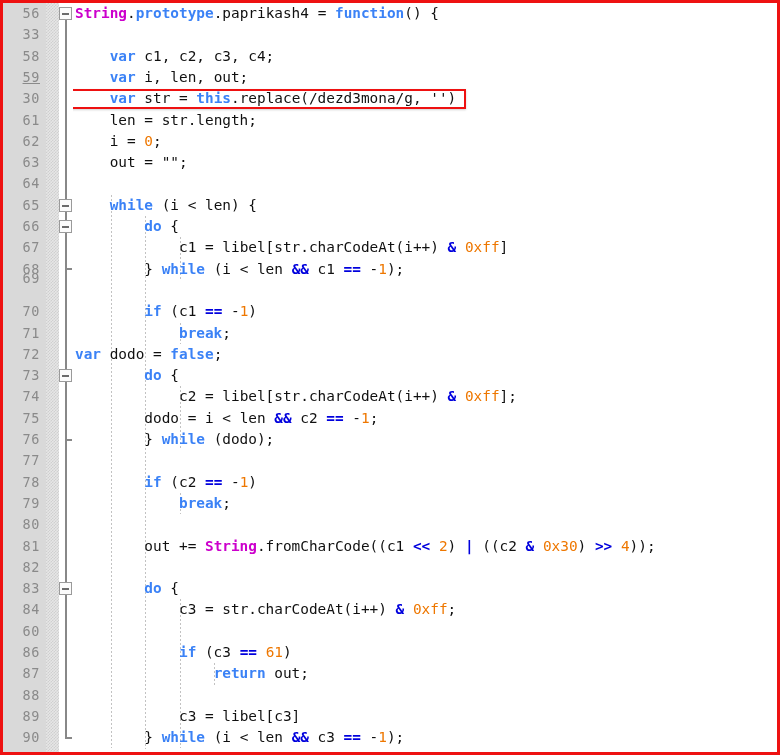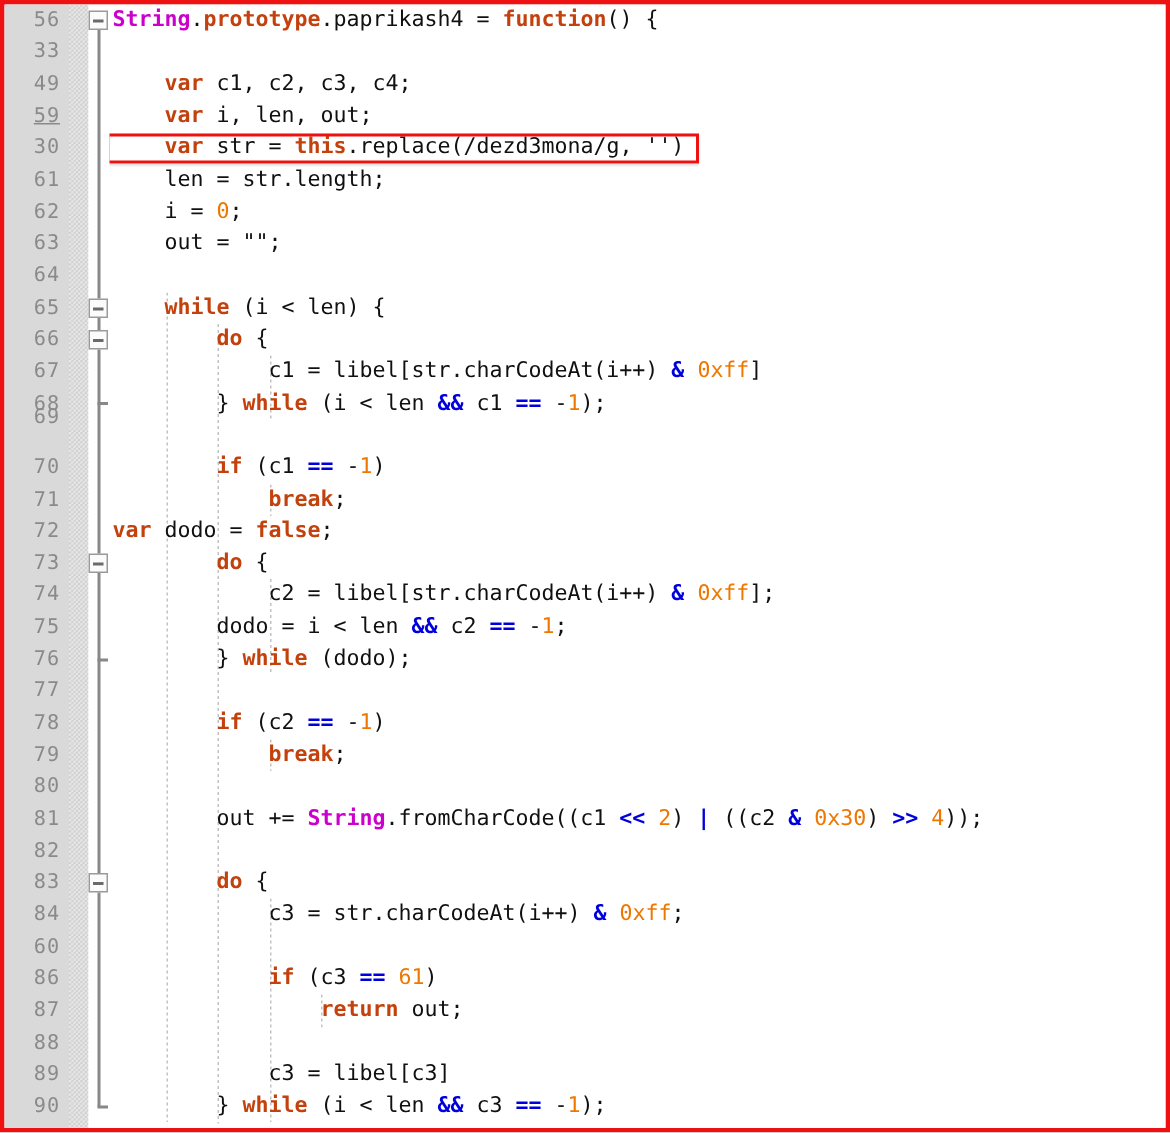--- a/index.html
+++ b/index.html
@@ -133,21 +133,21 @@
     white-space: pre;
     font-family: "DejaVu Sans Mono", "Liberation Mono", monospace;
     font-size: 14.4px;
     line-height: 21.3px;
     color: #101010;
     letter-spacing: 0px;
   }
   .line .txt { padding-left: 2px; }
 
   
-  .kw   { color: #c2410c; font-weight: bold; }
+  .kw   { color: #3b82f6; font-weight: bold; }
   .typ  { color: #cc00cc; font-weight: bold; }
   .num  { color: #ee7700; }
   .pun  { color: #101010; }
   .op   { color: #0000dd; font-weight: bold; }
   .pl   { color: #101010; }
 
   
   .hl-box {
     position: absolute;
     box-sizing: border-box;
@@ -161,21 +161,21 @@
 </head>
 <body>
 
 <div id="app">
   <div class="editor">
 
     <div class="gutter">
       <div class="gutter-nums">
           <div class="gnum" style="top: 0px;">56</div>
           <div class="gnum" style="top: 21.3px;">33</div>
-          <div class="gnum" style="top: 42.6px;">49</div>
+          <div class="gnum" style="top: 42.6px;">58</div>
           <div class="gnum" style="top: 63.9px; text-decoration: underline;">59</div>
           <div class="gnum" style="top: 85.2px;">30</div>
           <div class="gnum" style="top: 106.5px;">61</div>
           <div class="gnum" style="top: 127.8px;">62</div>
           <div class="gnum" style="top: 149.1px;">63</div>
           <div class="gnum" style="top: 170.4px;">64</div>
           <div class="gnum" style="top: 191.7px;">65</div>
           <div class="gnum" style="top: 213px;">66</div>
           <div class="gnum" style="top: 234.3px;">67</div>
           <div class="gnum" style="top: 255.6px;">68</div>

